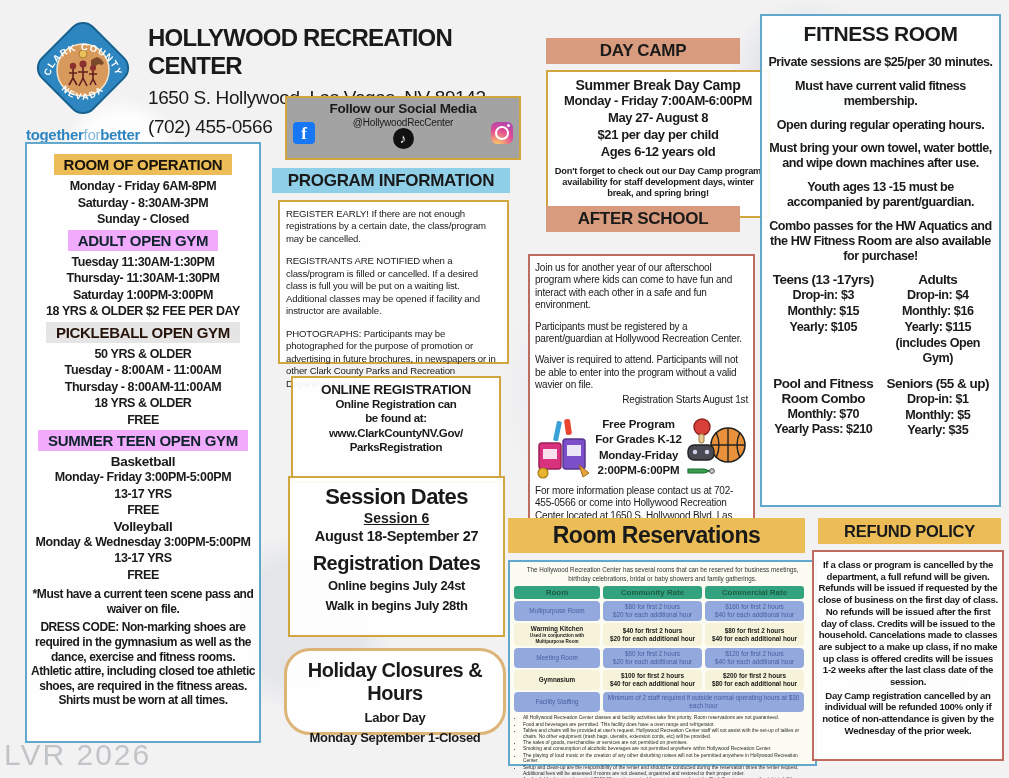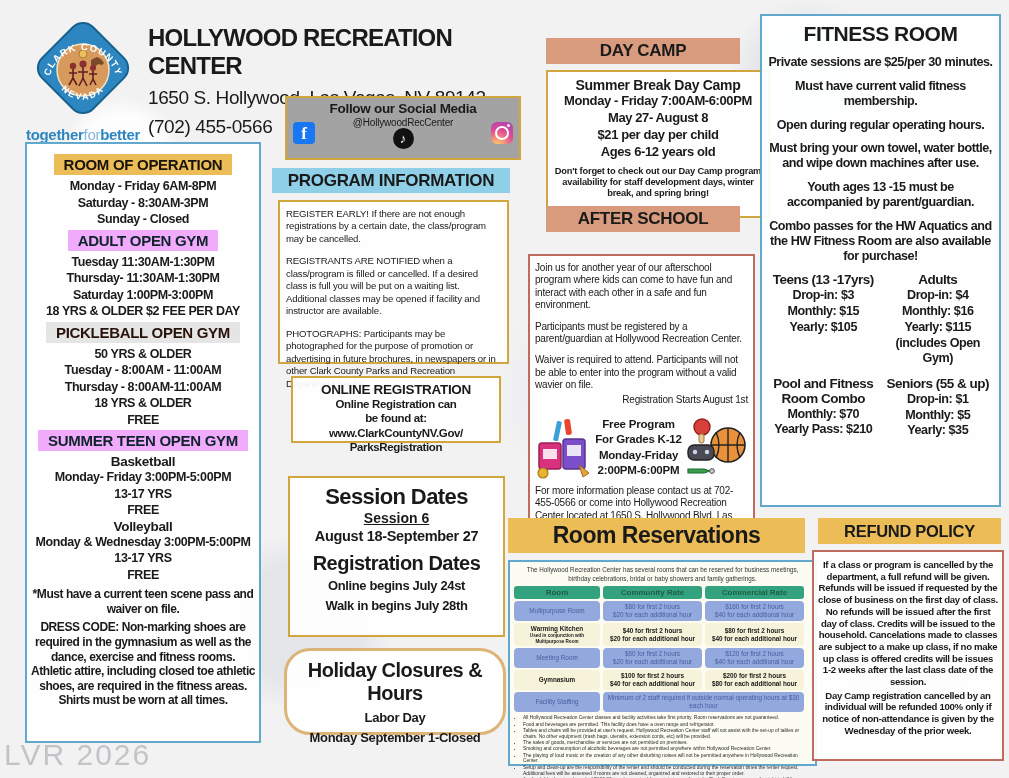--- a/index.html
+++ b/index.html
@@ -55,21 +55,21 @@
   .left-box .hdr{font-size:15px;margin:2px 0 3px;}
   .ln{font-size:12.5px;font-weight:bold;letter-spacing:-.4px;line-height:1.32;}
   .sub-bold{font-size:13.5px;font-weight:bold;letter-spacing:-.3px;}
   .note{font-size:12px;font-weight:bold;letter-spacing:-.45px;line-height:1.22;margin-top:4px;}
 
   
   .prog-hdr{left:272px;top:168px;width:238px;height:25px;background:#8fd0e8;font-size:17px;font-weight:bold;
     display:flex;align-items:center;justify-content:center;letter-spacing:-.3px;}
   .prog-box{left:278px;top:200px;width:231px;height:164px;padding:6px 6px;font-size:9.6px;line-height:1.3;letter-spacing:-.15px;}
   .prog-box p{margin:0 0 10px;}
-  .online-box{left:291px;top:376px;width:210px;height:67px;padding:4px 2px;}
+  .online-box{left:291px;top:376px;width:210px;height:107px;padding:4px 2px;}
   .online-title{font-size:13.5px;font-weight:bold;letter-spacing:-.3px;}
   .online-ln{font-size:11.5px;font-weight:bold;letter-spacing:-.35px;line-height:1.25;}
   .session-box{left:288px;top:476px;width:217px;height:161px;padding:6px 2px;}
   .session-title{font-size:22px;font-weight:bold;letter-spacing:-.6px;}
   .session-sub{font-size:14px;font-weight:bold;text-decoration:underline;}
   .session-dates{font-size:14.5px;font-weight:bold;letter-spacing:-.3px;margin-top:2px;}
   .reg-title{font-size:20px;font-weight:bold;letter-spacing:-.5px;margin-top:8px;}
   .reg-ln{font-size:13px;font-weight:bold;letter-spacing:-.35px;line-height:1.35;margin-top:2px;}
   .holiday-box{left:284px;top:648px;width:222px;height:87px;border:3px solid #dcb478;border-radius:26px;padding:8px 4px;}
   .holiday-title{font-size:20px;font-weight:bold;letter-spacing:-.5px;}

